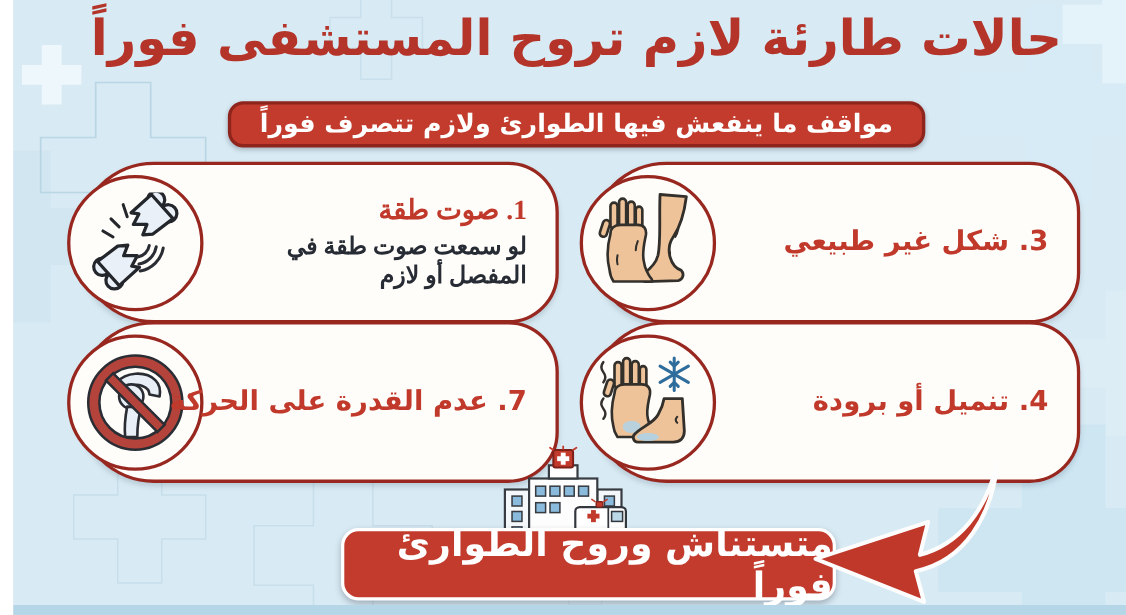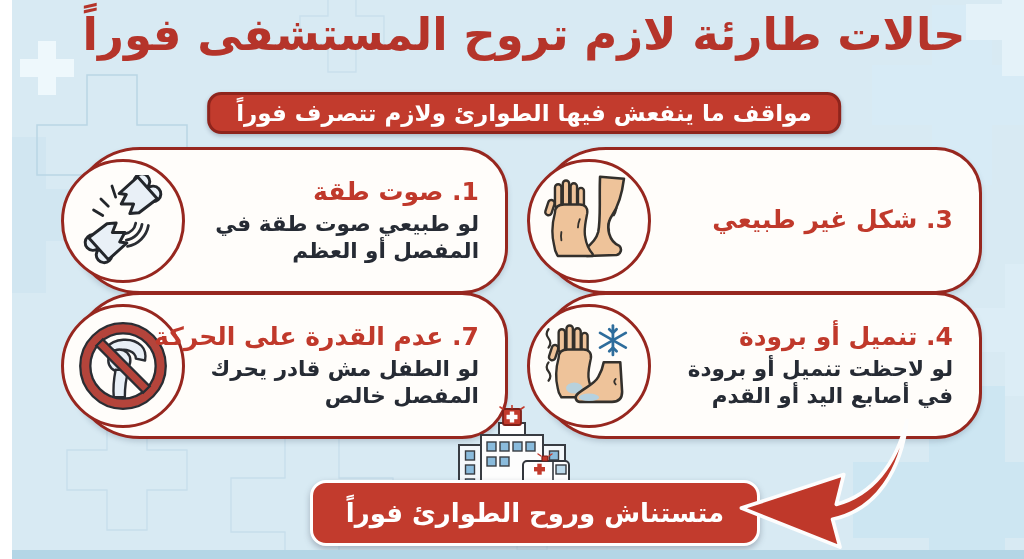--- a/index.html
+++ b/index.html
@@ -21,21 +21,21 @@
     padding:5px 26px; white-space:nowrap; direction:rtl;
     font-size:23px; font-weight:bold; color:#ffffff;
     box-shadow:0 2px 4px rgba(60,70,90,.30);
   }
   .card{
     position:absolute; z-index:1;
     background:#fffdfa; border:3.5px solid #97271f;
     border-radius:70px 46px 46px 70px;
     box-shadow:0 3px 5px rgba(90,110,130,.25);
   }
-  .card1{left:58px;  top:147px; width:432px; height:141px;}
+  .card1{left:58px;  top:147px; width:432px; height:141px;font-family:Liberation Serif, serif;}
   .card2{left:524px; top:147px; width:440px; height:141px;}
   .card3{left:58px;  top:292px; width:432px; height:141px;}
   .card4{left:524px; top:292px; width:440px; height:141px;}
   .icon-bubble{
     position:absolute; left:-12px; top:50%; transform:translateY(-50%);
     width:118px; height:118px; border-radius:50%;
     background:#fffdfa; border:3.5px solid #97271f;
     display:flex; align-items:center; justify-content:center;
   }
   .card-text{
@@ -47,21 +47,21 @@
     margin-bottom:4px; white-space:nowrap;
   }
   .card-body{
     font-size:21.5px; font-weight:bold; color:#262b34; line-height:1.28;
   }
   .hospital{position:absolute; left:425px; top:405px; z-index:2;}
   .cta-banner{
     position:absolute; left:298px; top:480px; width:444px; height:60px; z-index:3;
     background:#c23b2d; border:3px solid #ffffff; border-radius:16px;
     display:flex; align-items:center; justify-content:center;
-    direction:rtl; font-size:26px; font-weight:bold; color:#ffffff;
+    direction:rtl; font-size:33px; font-weight:bold; color:#ffffff;
     box-shadow:0 3px 6px rgba(60,70,90,.35);
   }
   .arrow{position:absolute; left:722px; top:415px; z-index:3;}
   .bottom-strip{
     position:absolute; left:0; bottom:0; width:100%; height:9px;
     background:#b4d6e6; z-index:4;
   }
 </style>
 </head>
 <body>
@@ -108,21 +108,21 @@
         </g>
         <g stroke="#2a2d33" stroke-width="3" fill="none" stroke-linecap="round">
           <path d="M63.8 52.4 A14 14 0 0 1 52.4 63.8"></path>
           <path d="M70.7 53.6 A21 21 0 0 1 53.6 70.7"></path>
           <path d="M77.6 54.9 A28 28 0 0 1 54.9 77.6"></path>
         </g>
       </svg>
     </div>
     <div class="card-text">
       <div class="card-heading">1. صوت طقة</div>
-      <div class="card-body">لو طبيعي صوت طقة في المفصل أو العظم</div>
+      <div class="card-body">لو سمعت صوت طقة في المفصل أو لازم</div>
     </div>
   </div>
 
   <div class="card card2">
     <div class="icon-bubble">
       <svg width="92" height="92" viewBox="0 0 100 100">
 
         <path d="M62 2 L88 4 C86 20 82 34 75 44 C71 50 70 57 72 64 C74 71 78 75 83 77 C86 80 85 86 80 87 L48 88 C44 88 43 83 46 80 C53 75 58 70 60 62 C63 48 61 26 62 2 Z" fill="#eec39a" stroke="#33302c" stroke-width="2.8" stroke-linejoin="round"></path>
         <path d="M72 50 q-2 6 0 10 M80 36 q-1 5 -3 8" fill="none" stroke="#33302c" stroke-width="2" stroke-linecap="round"></path>
 
@@ -153,21 +153,20 @@
         </g>
 
         <circle cx="50" cy="50" r="41" fill="none" stroke="#b4443b" stroke-width="10"></circle>
         <circle cx="50" cy="50" r="46.5" fill="none" stroke="#2a2d33" stroke-width="2.5"></circle>
         <circle cx="50" cy="50" r="35.5" fill="none" stroke="#2a2d33" stroke-width="2.5"></circle>
         <rect x="14" y="45" width="72" height="10" transform="rotate(45 50 50)" fill="#b4443b" stroke="#2a2d33" stroke-width="2.5"></rect>
       </svg>
     </div>
     <div class="card-text">
       <div class="card-heading">7. عدم القدرة على الحركة</div>
-      <div class="card-body">لو الطفل مش قادر يحرك المفصل خالص</div>
     </div>
   </div>
 
   <div class="card card4">
     <div class="icon-bubble">
       <svg width="92" height="92" viewBox="0 0 100 100">
 
         <g fill="none" stroke="#33302c" stroke-width="2.4" stroke-linecap="round">
           <path d="M6 30 q4 -5 0 -10 q-4 -5 0 -10"></path>
           <path d="M6 66 q4 -5 0 -10 q-4 -5 0 -10"></path>
@@ -191,21 +190,20 @@
         </g>
         <ellipse cx="34" cy="74" rx="9" ry="6" fill="#aed3e8" opacity="0.85"></ellipse>
 
         <path d="M66 46 L84 46 L86 78 C86 85 82 89 75 89 L40 89 C36 89 34 84 37 81 C44 74 56 70 60 62 C63 57 65 52 66 46 Z" fill="#eec39a" stroke="#33302c" stroke-width="2.8" stroke-linejoin="round"></path>
         <ellipse cx="50" cy="84" rx="11" ry="4" fill="#aed3e8" opacity="0.9"></ellipse>
         <path d="M79 64 q-3 3 0 6" fill="none" stroke="#33302c" stroke-width="2" stroke-linecap="round"></path>
       </svg>
     </div>
     <div class="card-text">
       <div class="card-heading">4. تنميل أو برودة</div>
-      <div class="card-body">لو لاحظت تنميل أو برودة في أصابع اليد أو القدم</div>
     </div>
   </div>
 
   <svg class="hospital" width="150" height="100" viewBox="0 0 150 100">
     <line x1="18" y1="97.5" x2="134" y2="97.5" stroke="#9db8c8" stroke-width="2"></line>
 
     <rect x="22" y="40" width="22" height="57" fill="#f4f8fb" stroke="#383c42" stroke-width="2"></rect>
     <rect x="106" y="40" width="22" height="57" fill="#f4f8fb" stroke="#383c42" stroke-width="2"></rect>
     <g fill="#8abbdc" stroke="#383c42" stroke-width="1.4">
       <rect x="28.5" y="46" width="9" height="9"></rect>

